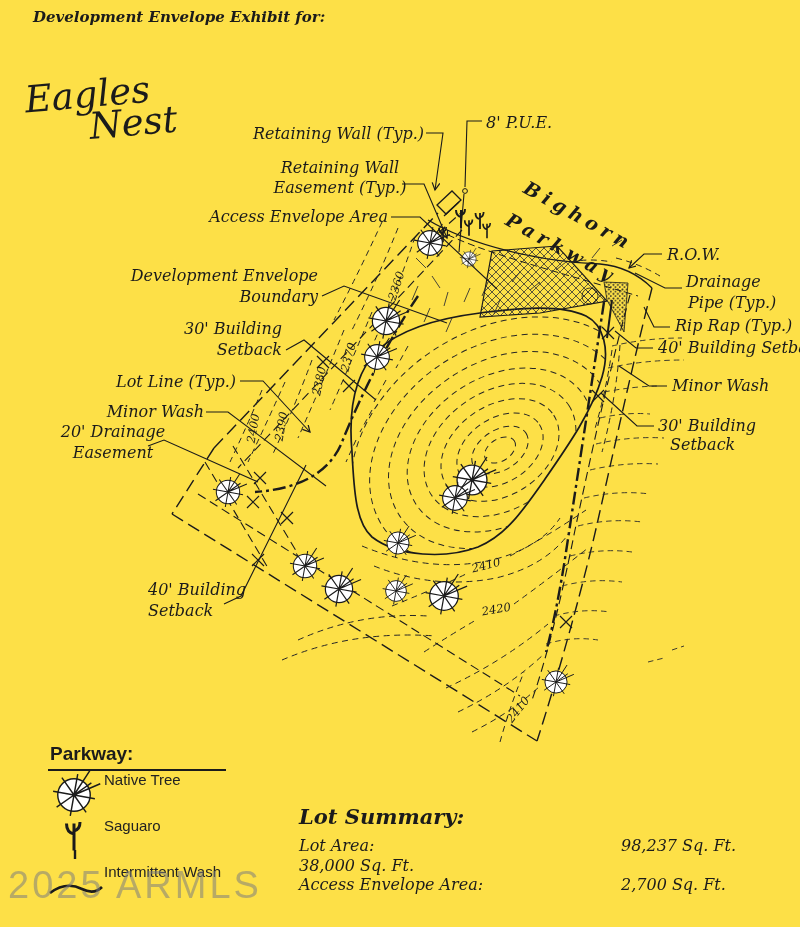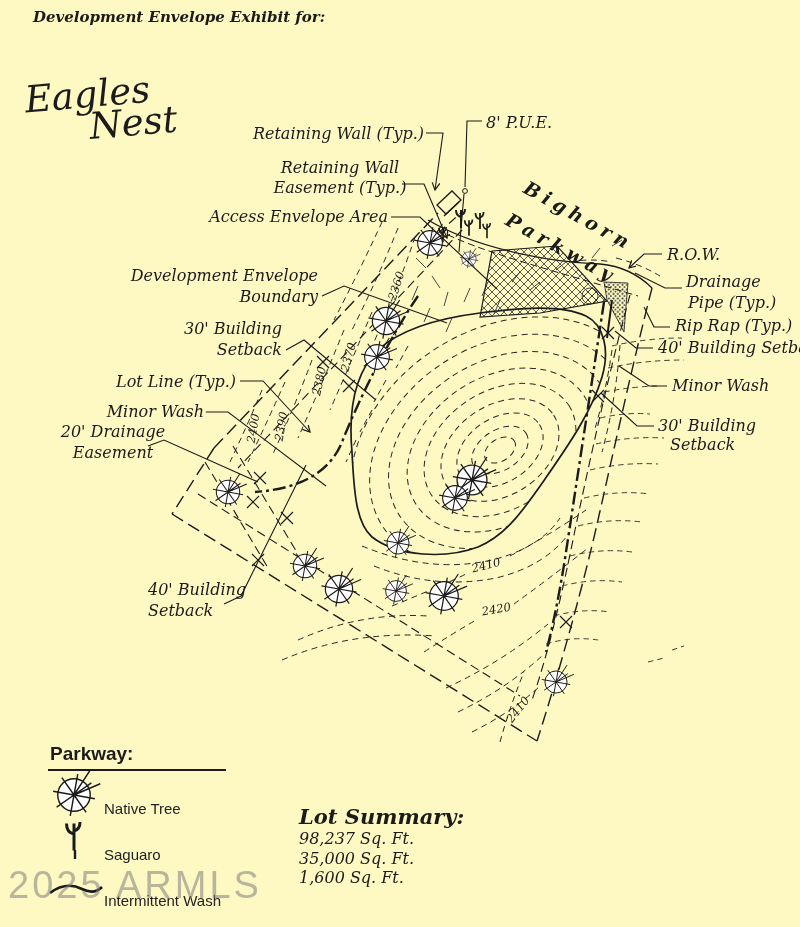--- a/index.html
+++ b/index.html
@@ -1,16 +1,16 @@
 <!DOCTYPE html>
 <html><head>
 <meta charset="utf-8">
 <style>
   html,body{margin:0;padding:0;background:#e8e8e8}
-  .page{position:relative;width:800px;height:927px;background:#fef9c3;color:#1b1b1b;
+  .page{position:relative;width:800px;height:927px;background:#fde047;color:#1b1b1b;
         font-family:"DejaVu Serif",serif;overflow:hidden}
   .hdr-sub{position:absolute;left:33px;top:8px;font:italic 600 15px "DejaVu Serif",serif}
   .hdr-title{position:absolute;left:31px;top:25px;font:italic 700 29px "DejaVu Serif",serif;letter-spacing:.5px}
   .logo{position:absolute;left:26px;top:76px;font:italic 400 37px "DejaVu Serif",serif;transform:rotate(-5deg);line-height:36px}
   .logo .l2{display:block;margin:-4px 0 0 62px}
   svg.plan{position:absolute;left:0;top:0}
   .lbl{font:italic 16px "DejaVu Serif",serif;fill:#1b1b1b}
   .clbl{font:italic 11.5px "DejaVu Serif",serif;fill:#1b1b1b}
   .road-lbl{font:italic 600 19px "DejaVu Serif",serif;fill:#1b1b1b;letter-spacing:5px}
   .ldr{fill:none;stroke:#1b1b1b;stroke-width:1.1}
@@ -21,25 +21,25 @@
   .wash{fill:none;stroke:#1b1b1b;stroke-width:2.4;stroke-dasharray:13 4 3 4}
   .cd{fill:none;stroke:#262626;stroke-width:1;stroke-dasharray:6 4.5}
   .cd2{fill:none;stroke:#2a2a2a;stroke-width:.9;stroke-dasharray:5.5 4}
   .scr{stroke:#333;stroke-width:.9}
   .solid{fill:none;stroke:#1b1b1b;stroke-width:1.3}
   .tick{stroke:#1b1b1b;stroke-width:1.2}
   .treeg{stroke:#1b1b1b;stroke-width:1.15;fill:none}
   .legend{position:absolute;left:48px;top:743px;width:230px}
   .legend-title{font:700 19px "Liberation Sans",sans-serif;border-bottom:2.5px solid #1b1b1b;
                 padding:0 0 4px 2px;width:176px}
-  .legend-row{display:flex;align-items:flex-end}
+  .legend-row{display:flex;align-items:flex-start}
   .legend-row .sym{width:56px;height:46px;flex:0 0 56px}
   .legend-row .ltxt{font:15px "Liberation Sans",sans-serif;color:#222}
   .summary{position:absolute;left:299px;top:804px;width:440px}
-  .summary-title{font:italic 700 21px "DejaVu Serif",serif;margin:0 0 0 0}
+  .summary-title{font:italic 700 21px "DejaVu Serif",serif;margin:0 0 7px 0}
   .sumrow{display:flex;font:italic 16px "DejaVu Serif",serif;line-height:19.5px}
   .sumrow .sl{width:322px}
   .watermark{position:absolute;left:8px;top:864px;font:400 38px "Liberation Sans",sans-serif;
              color:rgba(125,125,125,.55);letter-spacing:3px;white-space:nowrap;pointer-events:none}
 </style>
 </head>
 <body>
 
 <div class="page">
 
@@ -282,25 +282,27 @@
       <svg class="sym" viewBox="0 0 56 46">
         <path d="M2 30 Q18 18 34 26 Q46 32 54 24" fill="none" stroke="#1b1b1b" stroke-width="2.6"></path>
       </svg>
       <span class="ltxt">Intermittent Wash</span>
     </div>
   </div>
 
   <div class="summary">
     <div class="summary-title">Lot Summary:</div>
     <div class="sumrow">
+      <span class="sl">Lot Area:</span>
       <span class="sv">98,237 Sq. Ft.</span>
     </div>
     <div class="sumrow">
-      <span class="sv">35,000 Sq. Ft.</span>
+      <span class="sv">38,000 Sq. Ft.</span>
     </div>
     <div class="sumrow">
-      <span class="sv">1,600 Sq. Ft.</span>
+      <span class="sl">Access Envelope Area:</span>
+      <span class="sv">2,700 Sq. Ft.</span>
     </div>
   </div>
 
   <div class="watermark">2025 ARMLS</div>
 
 </div>
 
 </body></html>

